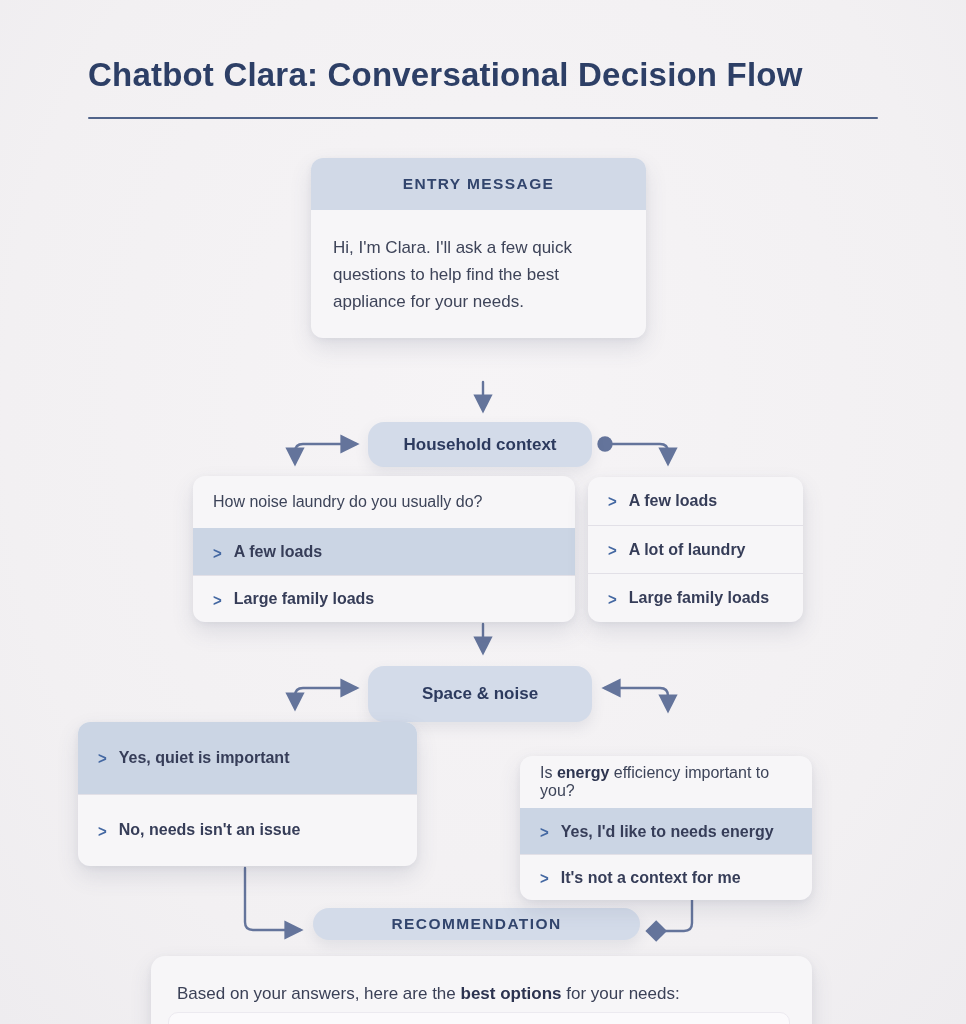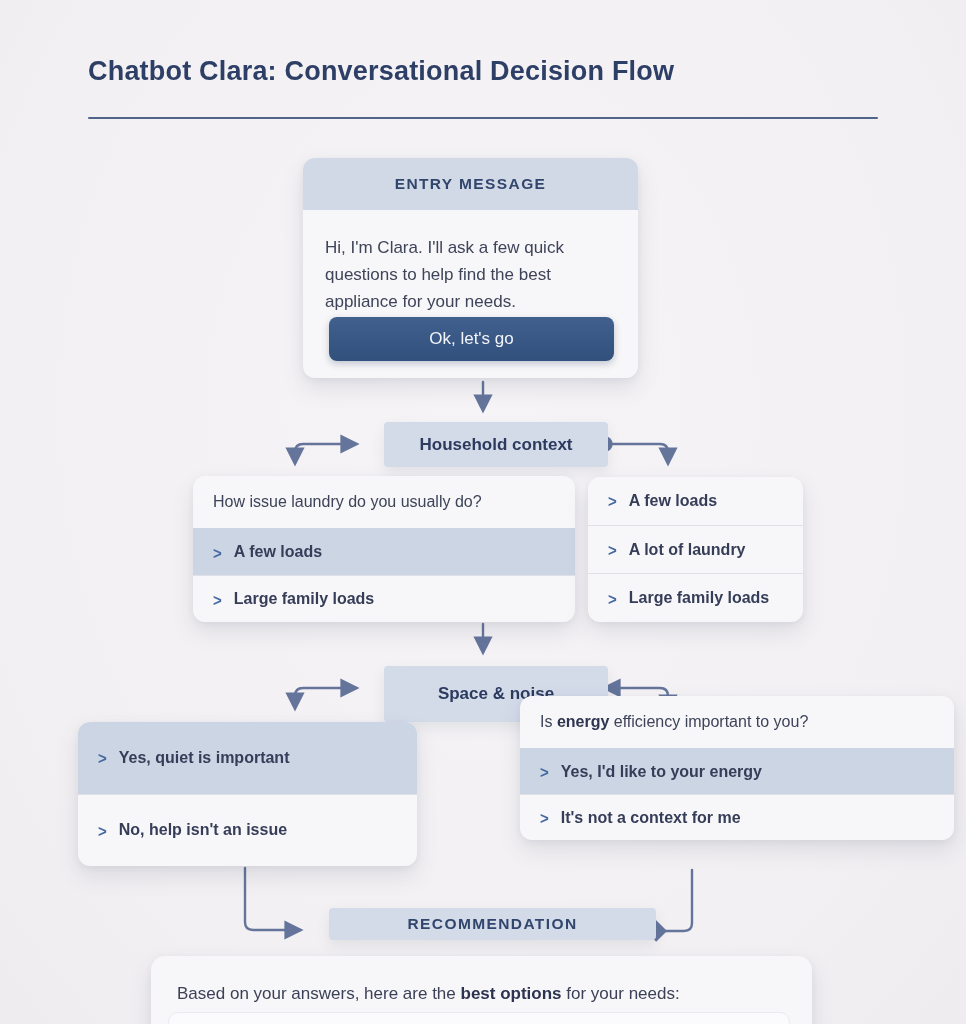--- a/index.html
+++ b/index.html
@@ -7,60 +7,59 @@
     width:966px;height:1024px;overflow:hidden;
     background:#f3f1f3;
     font-family:"Liberation Sans","DejaVu Sans",sans-serif;
     position:relative;
   }
   .canvas{position:absolute;inset:0;background:radial-gradient(ellipse at 50% 40%, #f6f4f6 0%, #f2f0f2 70%, #eeecef 100%);}
 
   
   .page-title{
     position:absolute;left:88px;top:56px;margin:0;
-    font-size:27px;font-weight:700;letter-spacing:.2px;color:#2d3f66;
+    font-size:33px;font-weight:700;letter-spacing:.2px;color:#2d3f66;
   }
   .title-rule{position:absolute;left:88px;top:117px;width:790px;height:2px;background:#51648a;border-radius:1px;}
 
   
   svg.connectors{position:absolute;inset:0;pointer-events:none;}
 
   
   .card{
     position:absolute;background:#f7f6f8;border-radius:12px;
     box-shadow:0 10px 22px rgba(70,80,110,.13),0 2px 6px rgba(70,80,110,.07);
   }
 
   
-  .entry-card{left:303px;top:158px;width:335px;height:220px;}
+  .entry-card{left:311px;top:158px;width:335px;height:180px;}
   .entry-header{
     height:52px;background:#d1d9e7;border-radius:12px 12px 0 0;
     display:flex;align-items:center;justify-content:center;
     color:#32456d;font-weight:700;font-size:15.5px;letter-spacing:1.4px;
   }
   .entry-text{
     margin:0;padding:24px 28px 0 22px;
     font-size:17px;line-height:27px;color:#3e4459;
   }
   .entry-btn{
     position:absolute;left:26px;right:24px;bottom:17px;height:44px;
     background:linear-gradient(#41608e,#32507c);
     border:none;border-radius:8px;cursor:pointer;
     color:#f2f4f8;font-size:17px;font-weight:500;
     font-family:"Liberation Sans","DejaVu Sans",sans-serif;
     box-shadow:0 3px 7px rgba(40,60,100,.25);
   }
 
   
   .pill{
-    position:absolute;background:#d3dbe9;border-radius:4px;
+    position:absolute;background:#d3dbe9;border-radius:16px;
     display:flex;align-items:center;justify-content:center;
     color:#2c3a5e;font-weight:600;font-size:17px;
     box-shadow:0 6px 14px rgba(70,80,110,.10);
-    margin-left:16px;
   }
   .pill-household{left:368px;top:422px;width:224px;height:45px;}
   .pill-space{left:368px;top:666px;width:224px;height:56px;}
   .pill-rec{left:313px;top:908px;width:327px;height:32px;font-size:15.5px;font-weight:700;letter-spacing:1.4px;color:#32456d;}
 
   
   .qbox{display:flex;flex-direction:column;overflow:hidden;}
   .qbox .q{
     display:flex;align-items:center;padding:0 20px;height:52px;flex:0 0 52px;
     font-size:16px;color:#3d4459;
@@ -71,21 +70,21 @@
     border-top:1px solid #e2e0e7;
     font-size:16px;font-weight:600;color:#363d58;cursor:pointer;
   }
   .opt:first-child{border-top:none;}
   .opt.highlight{background:#cbd5e4;border-top-color:transparent;}
   .chev{color:#4468a2;font-weight:700;font-size:15px;transform:scaleY(1.15);}
 
   .box-laundry-q{left:193px;top:476px;width:382px;height:146px;}
   .box-laundry-opts{left:588px;top:477px;width:215px;height:145px;}
   .box-quiet{left:78px;top:722px;width:339px;height:144px;}
-  .box-energy{left:520px;top:696px;width:434px;height:144px;justify-content:flex-end;}
+  .box-energy{left:520px;top:756px;width:292px;height:144px;justify-content:flex-end;}
 
   
   .result-card{left:151px;top:956px;width:661px;height:120px;border-radius:14px;}
   .result-text{margin:0;padding:28px 20px 0 26px;font-size:17px;color:#3b4157;}
   .result-text b{color:#2c3350;}
   .result-inner{
     position:absolute;left:17px;top:56px;width:620px;height:54px;
     background:#fbfafc;border:1px solid #eceaf0;border-radius:10px;
   }
 </style>
@@ -120,29 +119,28 @@
       <path d="M356,688 H303 Q295,688 295,696 V708" marker-start="url(#mArrowRev)" marker-end="url(#mArrow)"></path>
       <path d="M605,688 H660 Q668,688 668,696 V710" marker-start="url(#mArrowRev)" marker-end="url(#mArrow)"></path>
       <path d="M245,868 V922 Q245,930 253,930 H300" marker-end="url(#mArrow)"></path>
       <path d="M692,870 V923 Q692,931 684,931 H655" marker-end="url(#mDiamond)"></path>
     </g>
   </svg>
 
   <section class="card entry-card">
     <div class="entry-header">ENTRY MESSAGE</div>
     <p class="entry-text">Hi, I'm Clara. I'll ask a few quick questions to help find the best appliance for your needs.</p>
-    <button class="entry-btn">Ok, let's go</button>
   </section>
 
   <div class="pill pill-household">Household context</div>
   <div class="pill pill-space">Space &amp; noise</div>
   <div class="pill pill-rec">RECOMMENDATION</div>
 
   <section class="card qbox box-laundry-q">
-    <div class="q">How issue laundry do you usually do?</div>
+    <div class="q">How noise laundry do you usually do?</div>
     <div class="opt highlight">
       <span class="chev">&gt;</span>
       <span>A few loads</span>
     </div>
     <div class="opt">
       <span class="chev">&gt;</span>
       <span>Large family loads</span>
     </div>
   </section>
 
@@ -161,31 +159,31 @@
     </div>
   </section>
 
   <section class="card qbox box-quiet">
     <div class="opt highlight">
       <span class="chev">&gt;</span>
       <span>Yes, quiet is important</span>
     </div>
     <div class="opt">
       <span class="chev">&gt;</span>
-      <span>No, help isn't an issue</span>
+      <span>No, needs isn't an issue</span>
     </div>
   </section>
 
   <section class="card qbox box-energy">
     <div class="q">
       <span><span>Is </span><b>energy</b><span> efficiency important to you?</span></span>
     </div>
     <div class="opt highlight">
       <span class="chev">&gt;</span>
-      <span>Yes, I'd like to your energy</span>
+      <span>Yes, I'd like to needs energy</span>
     </div>
     <div class="opt">
       <span class="chev">&gt;</span>
       <span>It's not a context for me</span>
     </div>
   </section>
 
   <section class="card result-card">
     <p class="result-text">
       <span>Based on your answers, here are the </span><b>best options</b><span> for your needs:</span>

